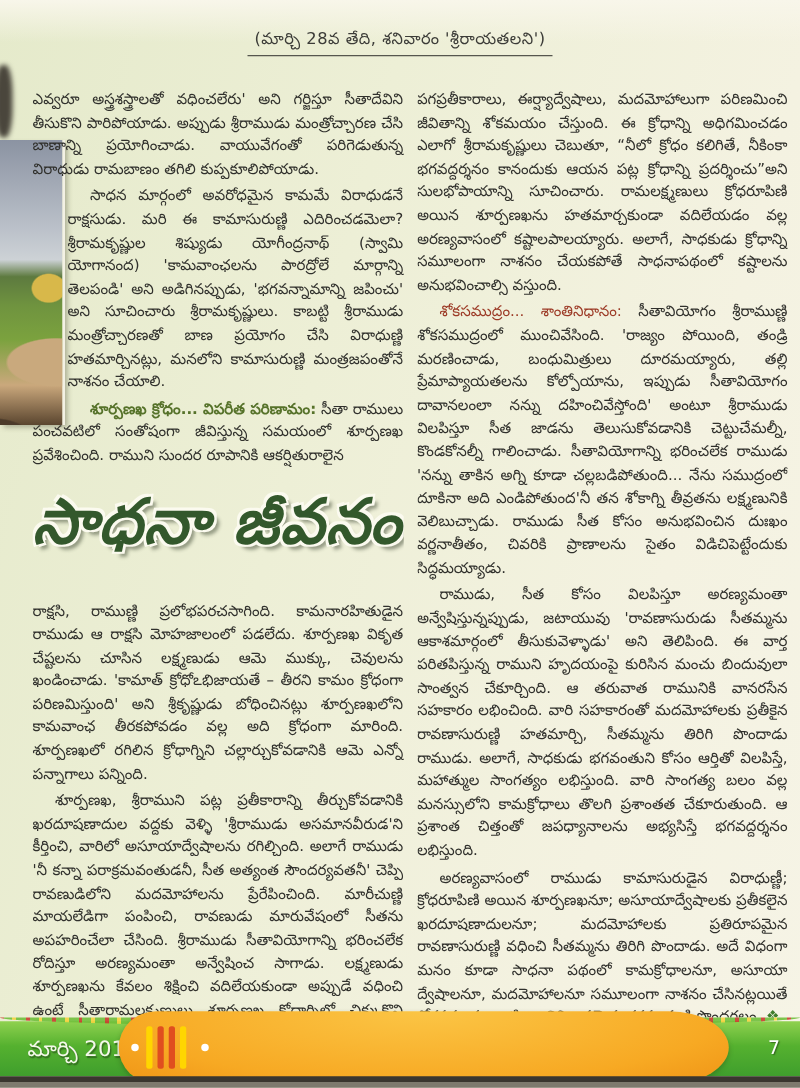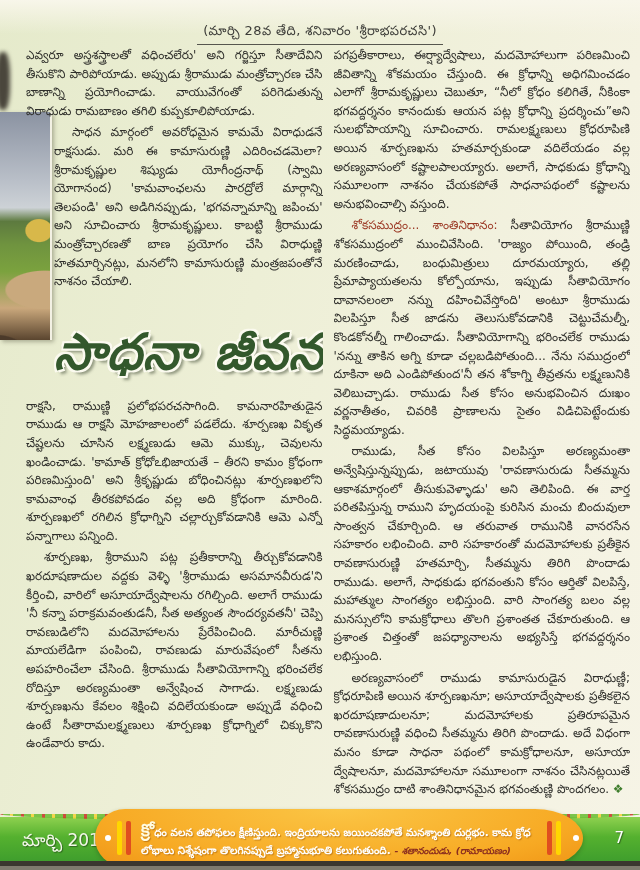--- a/index.html
+++ b/index.html
@@ -16,37 +16,37 @@
   .bottom-strip{position:absolute;left:0;right:0;bottom:0;height:9px;
         background:linear-gradient(180deg,#3a362f 0 55%,#7e7a6e 55% 100%);}
   
   .dateline{position:absolute;top:20px;left:0;width:100%;text-align:center;}
   .dateline span{display:inline-block;font-size:13px;color:#3c3c38;letter-spacing:.4px;
         border-bottom:1.5px solid #56564e;padding:0 6px 3px;}
   
   .columns{position:absolute;left:26px;right:10px;top:46px;bottom:56px;
         display:flex;gap:11px;}
   .col{flex:1 1 0;overflow:hidden;font-size:12px;line-height:1.55;color:#30302c;
-        text-align:justify;}
+        text-align:justify;margin-top:24px;}
   .col p{margin:0 0 3px 0;text-indent:1.5em;}
   .col p.no-indent{text-indent:0;}
   .lead-green{font-weight:bold;color:#56722a;}
   .lead-maroon{font-weight:normal;color:#9c3a26;}
   .end-mark{color:#3f7d2c;}
   
   .illustration{position:absolute;left:0;top:112px;width:50px;height:228px;
         border-right:2px solid #f3f1e4;box-shadow:2px 2px 4px rgba(60,60,40,.35);
         background:
           radial-gradient(ellipse 90px 60px at -10% 108%,#4b3a2a 0 38%,rgba(75,58,42,0) 40%),
           radial-gradient(ellipse 70px 34px at 90% 78%,#c9a97d 0 55%,rgba(201,169,125,0) 58%),
           radial-gradient(ellipse 26px 22px at 78% 52%,#d8b84a 0 50%,rgba(216,184,74,0) 55%),
           linear-gradient(180deg,#8b93a2 0%,#b9bfc8 30%,#cdd2d6 42%,#5d7a3f 48%,#6f933f 58%,#7ba23e 70%,#caa87c 86%,#5a452f 100%);}
   .img-spacer{float:left;width:28px;height:188px;}
   
-  .title-block{height:96px;display:flex;align-items:flex-end;margin:4px 0 6px 0;}
+  .title-block{height:96px;display:flex;align-items:flex-start;margin:4px 0 6px 0;}
   .title-block span{font-family:"DejaVu Serif","Liberation Serif",serif;
         font-style:italic;font-weight:bold;font-size:50px;letter-spacing:1px;
         color:#33582c;white-space:nowrap;
         text-shadow:-2px -2px 0 #fbfaef,2px -2px 0 #fbfaef,-2px 2px 0 #fbfaef,
                     2px 2px 0 #fbfaef,4px 4px 3px rgba(40,50,30,.45);}
   
   .footer-band{position:absolute;left:0;right:0;bottom:9px;height:44px;
         background:linear-gradient(180deg,#8fd14f 0%,#55b12f 45%,#3f9e2d 100%);}
   .garland{position:absolute;left:0;right:0;top:-3px;height:7px;opacity:.9;
         background:repeating-linear-gradient(90deg,#c93b2c 0 3px,#6fbf3a 3px 10px,#f4d23c 10px 13px,#6fbf3a 13px 21px);
@@ -72,30 +72,31 @@
         text-shadow:none;white-space:nowrap;}
 </style>
 </head>
 <body>
 
 <div class="page">
 
   <div class="smudge"></div>
 
   <div class="dateline">
-    <span>(మార్చి 28వ తేది, శనివారం 'శ్రీరాభపరచసి')</span>
+    <span>(మార్చి 28వ తేది, శనివారం 'శ్రీరాయతలని')</span>
   </div>
 
   <div class="illustration"></div>
 
   <div class="columns">
 
     <div class="col">
       <p class="no-indent">ఎవ్వరూ అస్త్రశస్త్రాలతో వధించలేరు' అని గర్జిస్తూ సీతాదేవిని తీసుకొని పారిపోయాడు. అప్పుడు శ్రీరాముడు మంత్రోచ్చారణ చేసి బాణాన్ని ప్రయోగించాడు. వాయువేగంతో పరిగెడుతున్న విరాధుడు రామబాణం తగిలి కుప్పకూలిపోయాడు.</p>
       <p><span class="img-spacer"></span><span>సాధన మార్గంలో అవరోధమైన కామమే విరాధుడనే రాక్షసుడు. మరి ఈ కామాసురుణ్ణి ఎదిరించడమెలా? శ్రీరామకృష్ణుల శిష్యుడు యోగీంద్రనాథ్ (స్వామి యోగానంద) 'కామవాంఛలను పారద్రోలే మార్గాన్ని తెలపండి' అని అడిగినప్పుడు, 'భగవన్నామాన్ని జపించు' అని సూచించారు శ్రీరామకృష్ణులు. కాబట్టి శ్రీరాముడు మంత్రోచ్చారణతో బాణ ప్రయోగం చేసి విరాధుణ్ణి హతమార్చినట్లు, మనలోని కామాసురుణ్ణి మంత్రజపంతోనే నాశనం చేయాలి.</span></p>
+      <p><span class="lead-green">శూర్పణఖ క్రోధం... విపరీత పరిణామం:</span><span> సీతా రాములు పంచవటిలో సంతోషంగా జీవిస్తున్న సమయంలో శూర్పణఖ ప్రవేశించింది. రాముని సుందర రూపానికి ఆకర్షితురాలైన</span></p>
       <div class="title-block">
         <span>సాధనా జీవనం</span>
       </div>
       <p class="no-indent">రాక్షసి, రాముణ్ణి ప్రలోభపరచసాగింది. కామనారహితుడైన రాముడు ఆ రాక్షసి మోహజాలంలో పడలేదు. శూర్పణఖ వికృత చేష్టలను చూసిన లక్ష్మణుడు ఆమె ముక్కు, చెవులను ఖండించాడు. 'కామాత్ క్రోధోఽభిజాయతే – తీరని కామం క్రోధంగా పరిణమిస్తుంది' అని శ్రీకృష్ణుడు బోధించినట్లు శూర్పణఖలోని కామవాంఛ తీరకపోవడం వల్ల అది క్రోధంగా మారింది. శూర్పణఖలో రగిలిన క్రోధాగ్నిని చల్లార్చుకోవడానికి ఆమె ఎన్నో పన్నాగాలు పన్నింది.</p>
       <p>శూర్పణఖ, శ్రీరాముని పట్ల ప్రతీకారాన్ని తీర్చుకోవడానికి ఖరదూషణాదుల వద్దకు వెళ్ళి 'శ్రీరాముడు అసమానవీరుడ'ని కీర్తించి, వారిలో అసూయాద్వేషాలను రగిల్చింది. అలాగే రాముడు 'నీ కన్నా పరాక్రమవంతుడనీ, సీత అత్యంత సౌందర్యవతనీ' చెప్పి రావణుడిలోని మదమోహాలను ప్రేరేపించింది. మారీచుణ్ణి మాయలేడిగా పంపించి, రావణుడు మారువేషంలో సీతను అపహరించేలా చేసింది. శ్రీరాముడు సీతావియోగాన్ని భరించలేక రోదిస్తూ అరణ్యమంతా అన్వేషించ సాగాడు. లక్ష్మణుడు శూర్పణఖను కేవలం శిక్షించి వదిలేయకుండా అప్పుడే వధించి ఉంటే సీతారామలక్ష్మణులు శూర్పణఖ క్రోధాగ్నిలో చిక్కుకొని ఉండేవారు కాదు.</p>
 
     </div>
 
     <div class="col">
       <p class="no-indent">పగప్రతీకారాలు, ఈర్ష్యాద్వేషాలు, మదమోహాలుగా పరిణమించి జీవితాన్ని శోకమయం చేస్తుంది. ఈ క్రోధాన్ని అధిగమించడం ఎలాగో శ్రీరామకృష్ణులు చెబుతూ, “నీలో క్రోధం కలిగితే, నీకింకా భగవద్దర్శనం కానందుకు ఆయన పట్ల క్రోధాన్ని ప్రదర్శించు”అని సులభోపాయాన్ని సూచించారు. రామలక్ష్మణులు క్రోధరూపిణి అయిన శూర్పణఖను హతమార్చకుండా వదిలేయడం వల్ల అరణ్యవాసంలో కష్టాలపాలయ్యారు. అలాగే, సాధకుడు క్రోధాన్ని సమూలంగా నాశనం చేయకపోతే సాధనాపథంలో కష్టాలను అనుభవించాల్సి వస్తుంది.</p>
@@ -106,23 +107,20 @@
 
   </div>
 
   <div class="footer-band">
     <div class="garland"></div>
     <div class="issue">మార్చి 2015</div>
     <div class="quote-box">
       <span class="dot"></span>
       <span class="bar yellow"></span>
       <span class="bar red"></span>
-      <div class="quote-text">
-        <span class="dropcap">క్రో</span><span>ధం వలన తపోఫలం క్షీణిస్తుంది. ఇంద్రియాలను జయించకపోతే మనశ్శాంతి దుర్లభం. కామ క్రోధ లోభాలు నిశ్శేషంగా తొలగినప్పుడే బ్రహ్మానుభూతి కలుగుతుంది. </span><span class="attr">- శతానందుడు, (రామాయణం)</span>
-      </div>
       <span class="bar red"></span>
       <span class="bar yellow"></span>
       <span class="dot"></span>
     </div>
     <div class="pageno">7</div>
   </div>
 
   <div class="bottom-strip"></div>
 
 </div>

